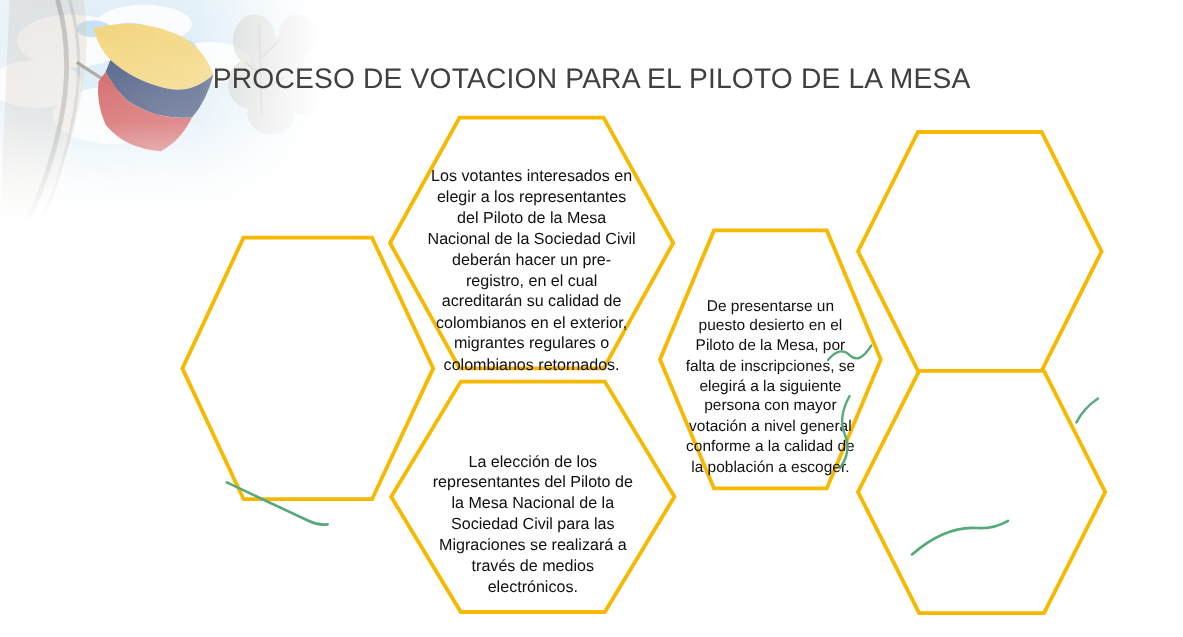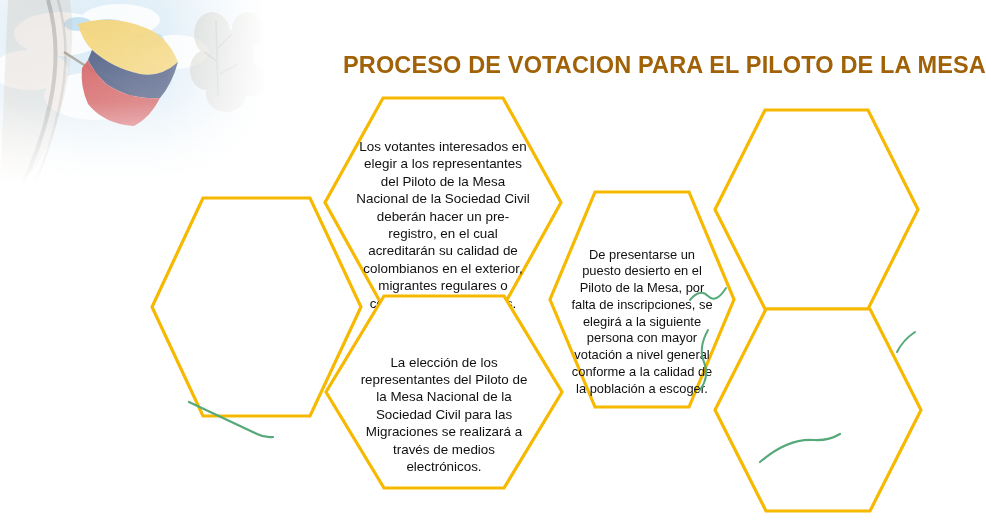--- a/index.html
+++ b/index.html
@@ -33,24 +33,24 @@
     pointer-events: none;
   }
   .corner-photo svg { display: block; }
 
   
   .title {
     position: absolute;
     left: 0;
     right: 0;
     top: 52px;
-    text-align: right;
-    color: #a16207;
+    text-align: center;
+    color: #404040;
     font-size: 23.5px;
-    font-weight: bold;
+    font-weight: normal;
     letter-spacing: 0.15px;
     font-family: "Liberation Sans", sans-serif;
     white-space: nowrap;
   }
 
   
   .hex {
     position: absolute;
     box-sizing: border-box;
   }
@@ -85,21 +85,21 @@
     margin-top: 45px;
   }
 
   
   #hex-text-1 { left: 323px; top: 96px;  width: 240px; height: 213px; }
   #hex-text-1 .hex-text { font-size: 13.4px; }
 
   #hex-text-2 { left: 548px; top: 190px; width: 188px; height: 219px; }
   #hex-text-2 .hex-text { font-size: 12.9px; left: 11%; right: 11%; }
 
-  #hex-text-3 { left: 324px; top: 294px; width: 240px; height: 196px; }
+  #hex-text-3 { left: 324px; top: 316px; width: 240px; height: 196px; }
   #hex-text-3 .hex-text { font-size: 13.4px; }
 
   #hex-img-left  { left: 150px; top: 196px; width: 213px; height: 222px; }
   #hex-img-tr    { left: 713px; top: 108px; width: 207px; height: 203px; }
   #hex-img-br    { left: 713px; top: 307px; width: 210px; height: 206px; }
 
   
   .ink {
     position: absolute;
     pointer-events: none;

